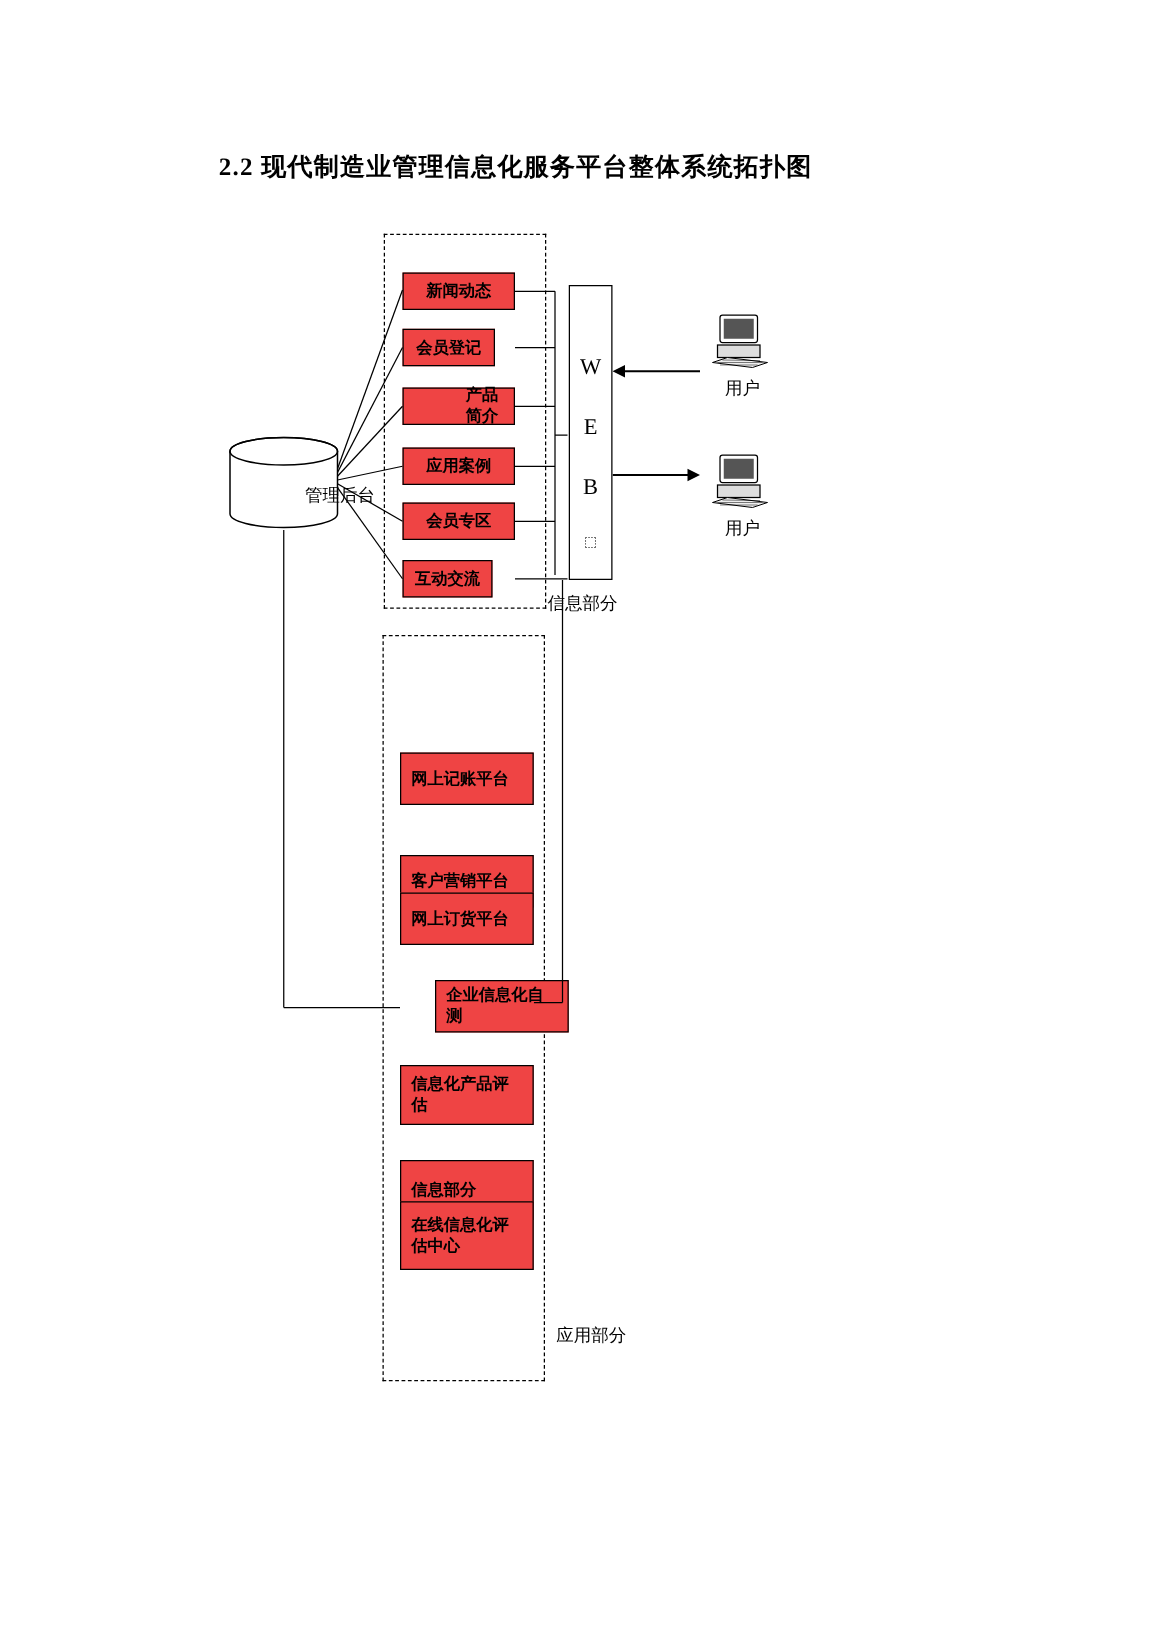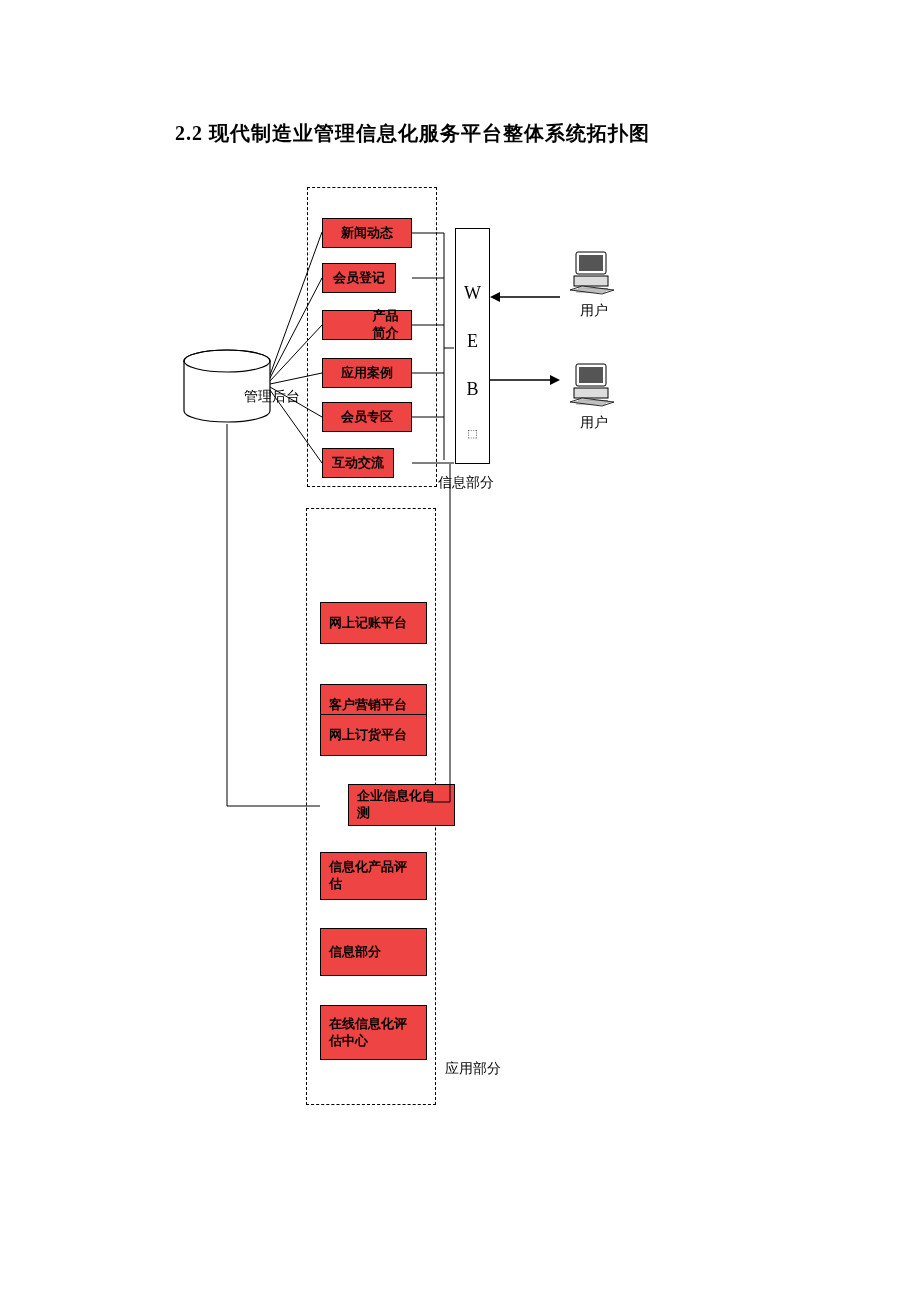--- a/index.html
+++ b/index.html
@@ -171,21 +171,21 @@
   <div class="user-label" style="left:580px; top:414px;">用户</div>
 
   <div class="dashed-box" style="left:306px; top:508px; width:130px; height:597px;"></div>
 
   <div class="solid-box" style="left:320px; top:602px; width:107px; height:42px;">网上记账平台</div>
   <div class="solid-box" style="left:320px; top:657px; width:107px; height:42px;margin-top:27px;">客户营销平台</div>
   <div class="solid-box" style="left:320px; top:714px; width:107px; height:42px;">网上订货平台</div>
   <div class="solid-box" style="left:320px; top:784px; width:107px; height:42px;margin-left:28px;">企业信息化自测</div>
   <div class="solid-box" style="left:320px; top:852px; width:107px; height:48px;">信息化产品评估</div>
   <div class="solid-box" style="left:320px; top:928px; width:107px; height:48px;">信息部分</div>
-  <div class="solid-box" style="left:320px; top:1005px; width:107px; height:55px;">在线信息化评估中心</div>
+  <div class="solid-box" style="left:320px; top:961px; width:107px; height:55px;">在线信息化评估中心</div>
 
   <div class="label" style="left:445px; top:1060px;">应用部分</div>
 
   <svg style="position:absolute; left:224px; top:424px; width:100px; height:390px;">
     <line x1="3" y1="0" x2="3" y2="382" stroke="#000" stroke-width="1"></line>
     <line x1="3" y1="382" x2="96" y2="382" stroke="#000" stroke-width="1"></line>
   </svg>
 
   <svg style="position:absolute; left:427px; top:464px; width:30px; height:345px;">
     <line x1="23" y1="0" x2="23" y2="338" stroke="#000" stroke-width="1"></line>

